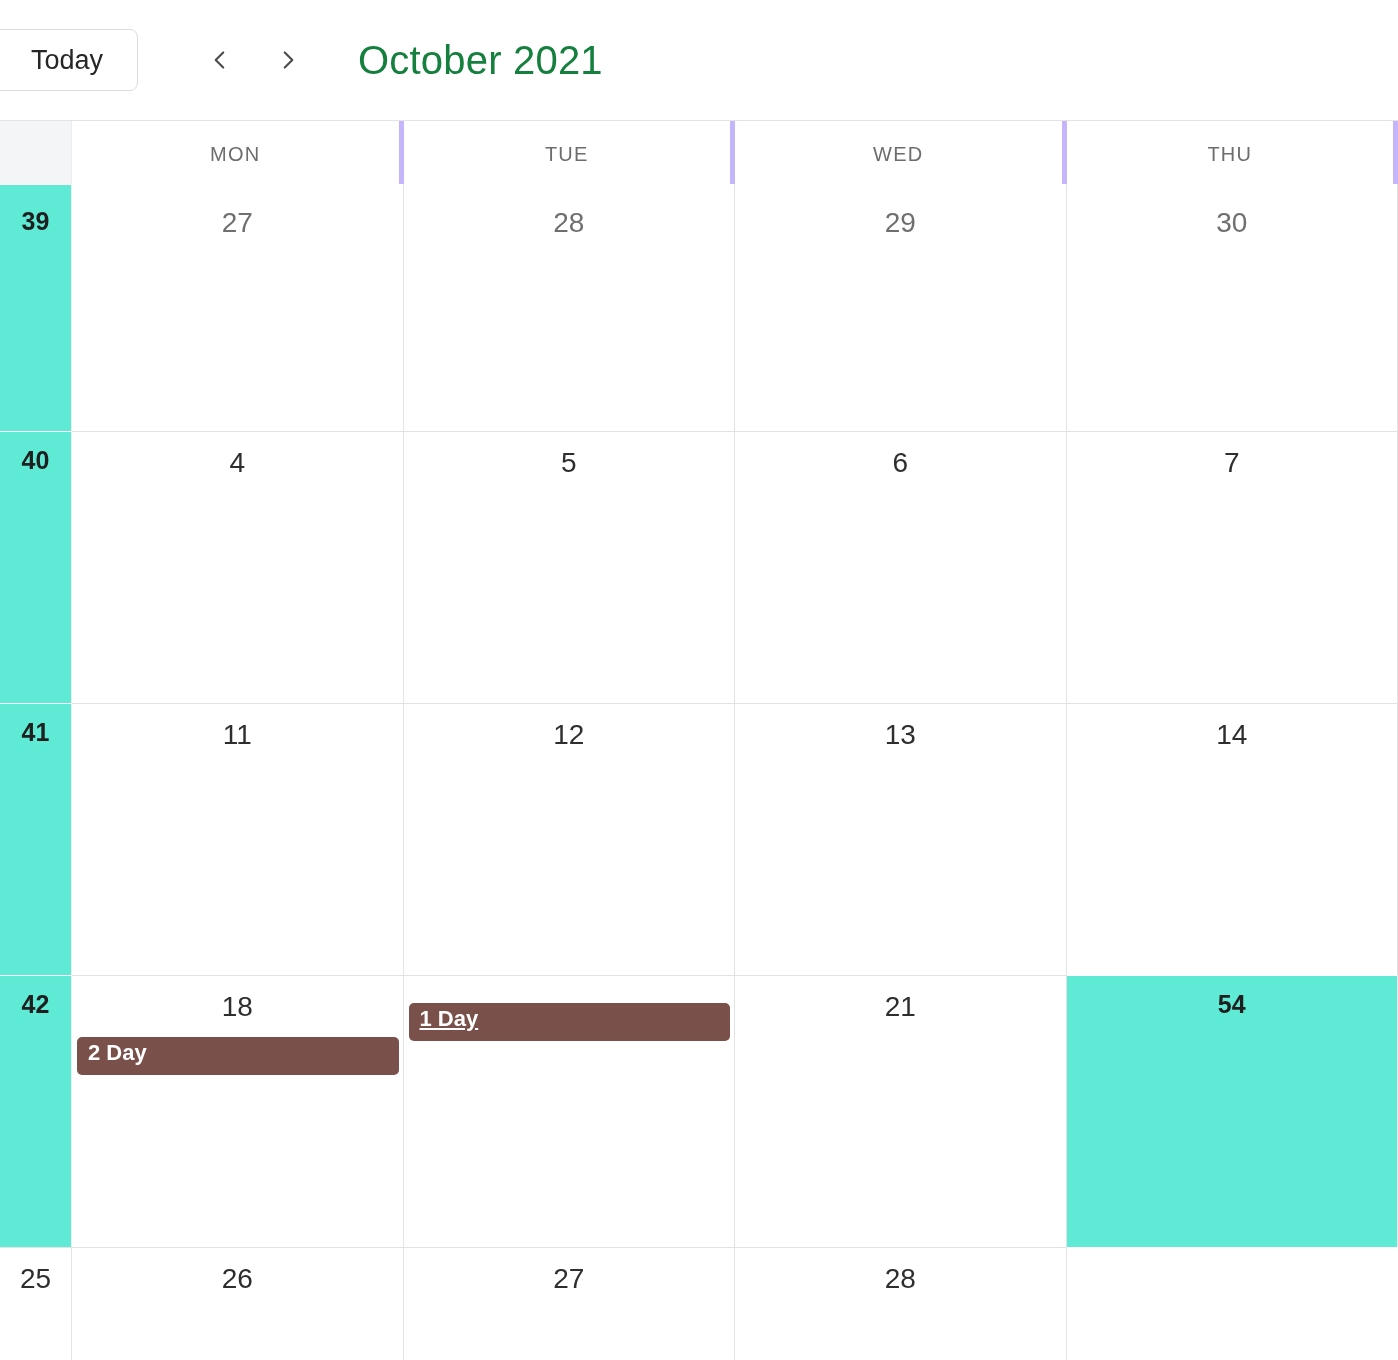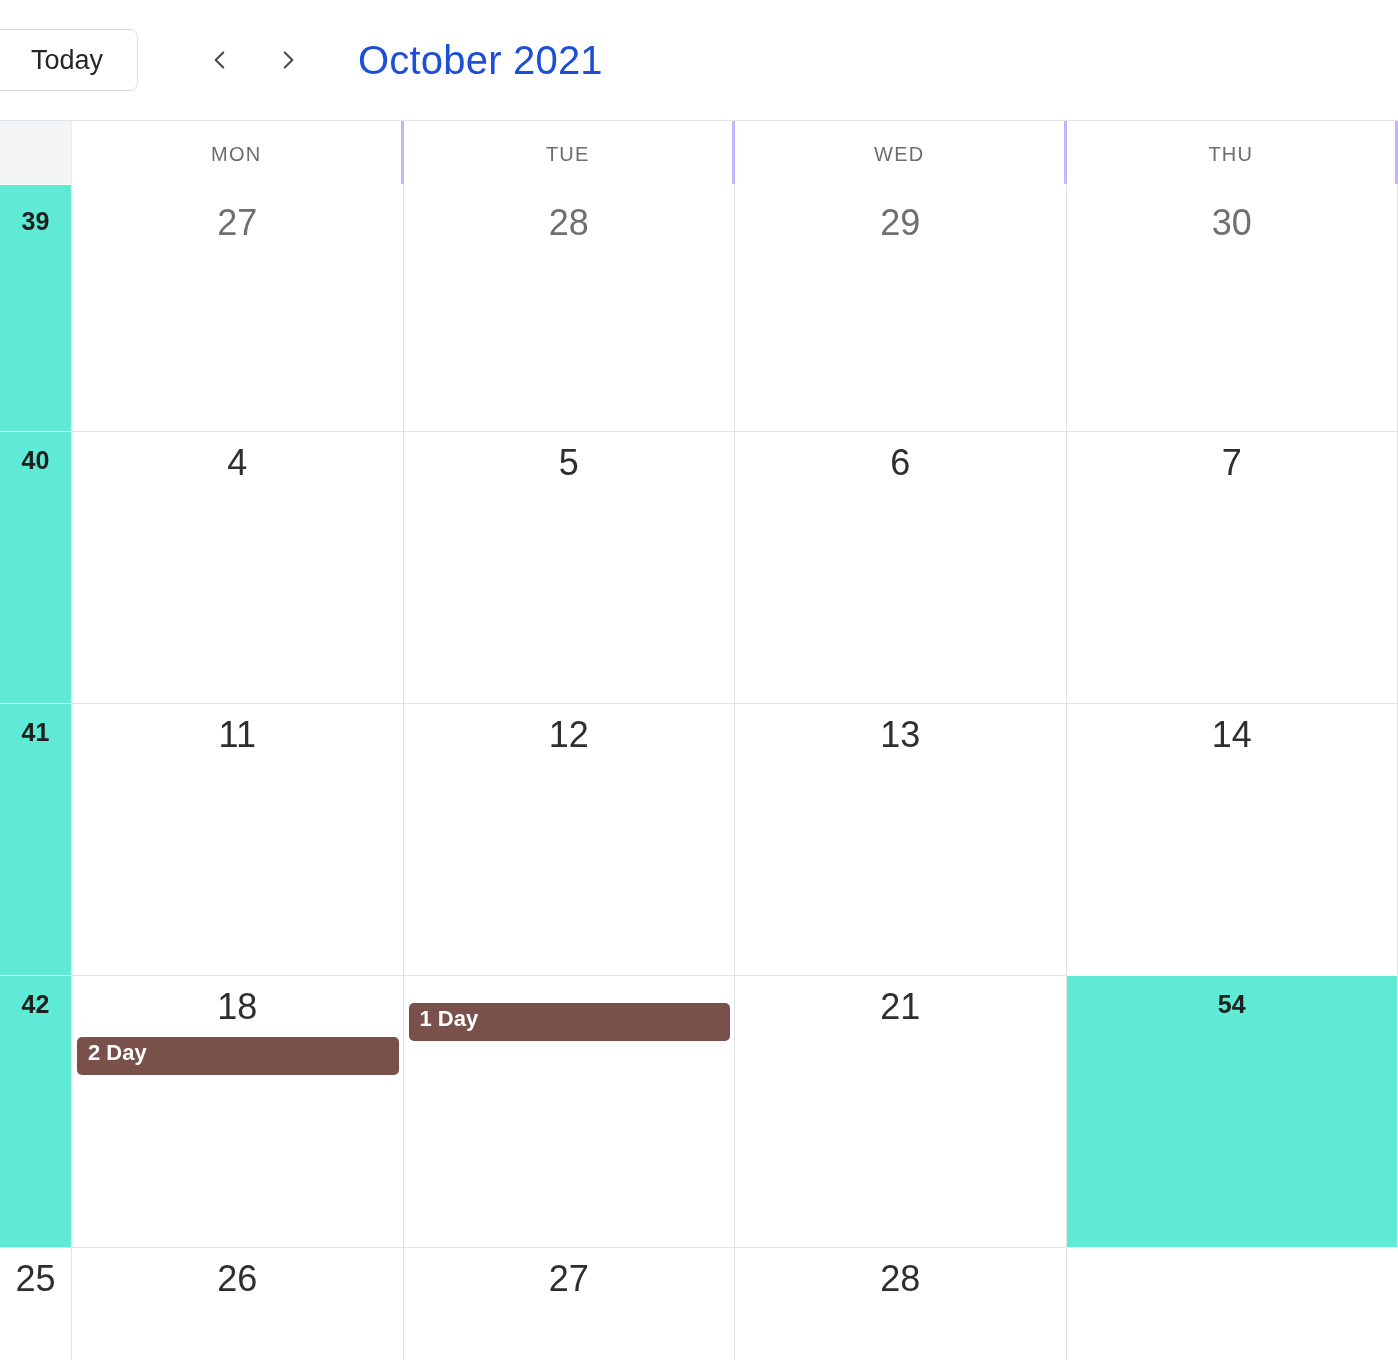--- a/index.html
+++ b/index.html
@@ -57,21 +57,21 @@
     background: transparent;
     border: none;
     cursor: pointer;
     padding: 0;
   }
   .nav-btn svg { display: block; }
   .cal-title {
     margin-left: 48px;
     font-size: 40px;
     font-weight: 400;
-    color: #1d4ed8;
+    color: #15803d;
     letter-spacing: 0.2px;
     white-space: nowrap;
   }
 
   
   .calendar {
     position: relative;
     width: 1398px;
     height: 1263px;
     box-sizing: border-box;
@@ -90,21 +90,21 @@
     border-right: 1px solid #ededed;
   }
   .dayhead {
     height: 63px;
     display: flex;
     flex-direction: column;
     align-items: center;
     justify-content: flex-start;
     padding-top: 22px;
     box-sizing: border-box;
-    border-right: 3px solid #c4b5fd;
+    border-right: 5px solid #c4b5fd;
     background: #ffffff;
   }
   .dayhead .dow {
     font-size: 20px;
     letter-spacing: 1.2px;
     color: #6d6d6d;
     font-weight: 400;
   }
 
   
@@ -129,21 +129,21 @@
     box-sizing: border-box;
     border-right: 1px solid #e3e3e3;
     border-top: 1px solid #e3e3e3;
     background: #ffffff;
     padding-top: 14px;
   }
   .daycell.first { height: 247px; padding-top: 22px; border-top: none; }
   .daynum {
     display: block;
     text-align: center;
-    font-size: 36px;
+    font-size: 28px;
     font-weight: 400;
     color: #2e2e2e;
     line-height: 34px;
   }
   .daynum.other-month { color: #6f6f6f; }
 
   .events {
     margin-top: 13px;
     padding: 0 4px 0 5px;
   }
@@ -250,21 +250,21 @@
       </div>
       <div class="wk-cell"><span class="wk-num">42</span></div>
       <div class="daycell">
         <span class="daynum">18</span>
         <div class="events">
           <div class="event-pill" style="background: rgb(121, 80, 74); color: rgb(255, 255, 255);">2 Day</div>
         </div>
       </div>
       <div class="daycell">
         <div class="events">
-          <div class="event-pill" style="background: rgb(121, 80, 74); color: rgb(255, 255, 255);">1 Day</div>
+          <div class="event-pill" style="background: rgb(121, 80, 74); color: rgb(255, 255, 255); text-decoration: underline;">1 Day</div>
         </div>
       </div>
       <div class="daycell">
         <span class="daynum">21</span>
       </div>
       <div class="wk-cell"><span class="wk-num">54</span></div>
       <div class="daycell">
         <span class="daynum">25</span>
       </div>
       <div class="daycell">

